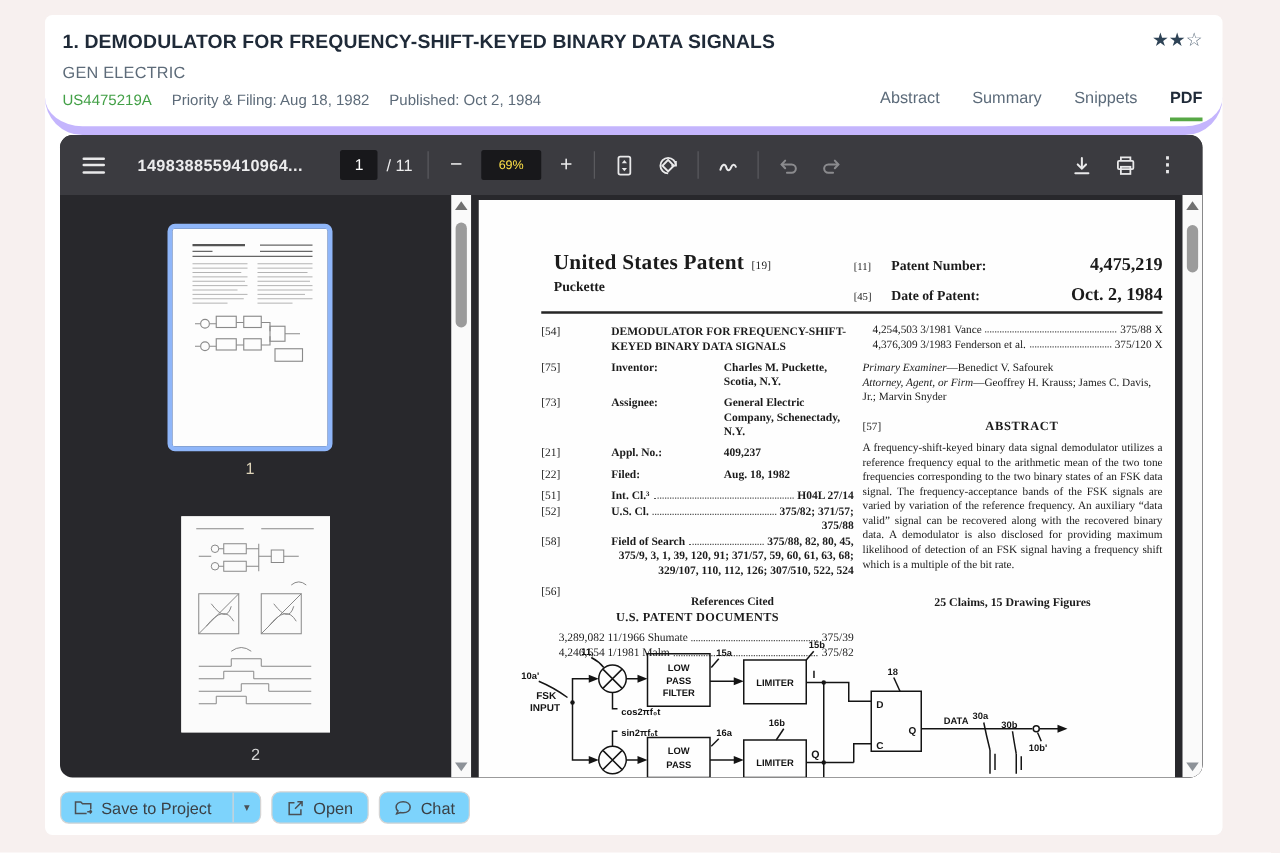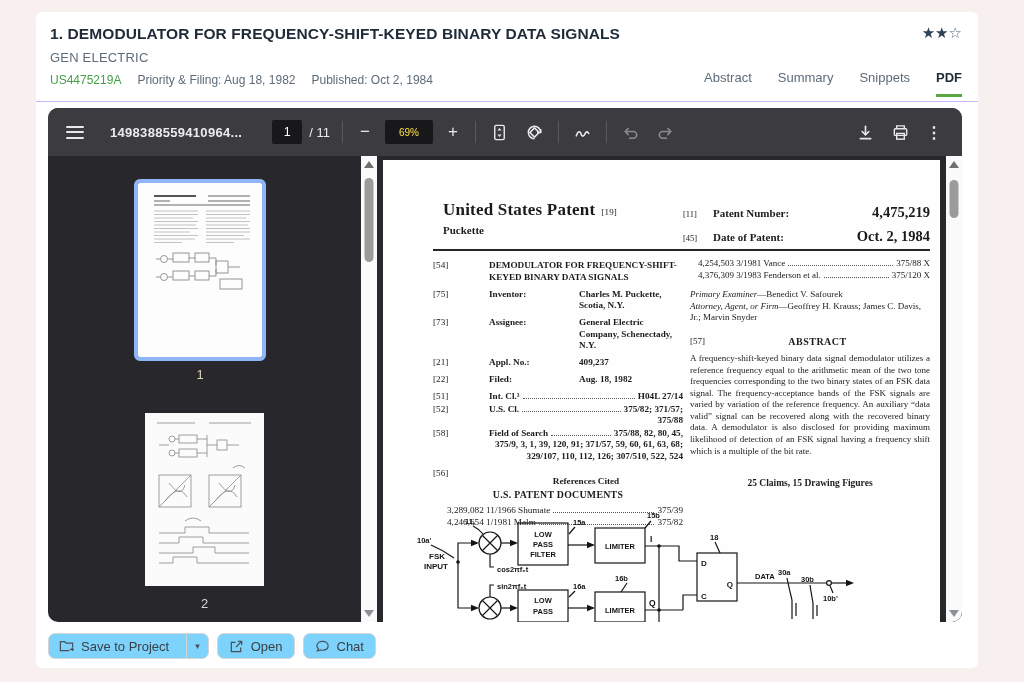--- a/index.html
+++ b/index.html
@@ -8,21 +8,21 @@
     position: relative;
     background:#f7f0ef;
     font-family:"Liberation Sans", sans-serif;
     overflow:hidden;
   }
   .card {
     position:absolute; left:36px; top:12px; width:942px; height:656px;
     background:#ffffff; border-radius:6px;
   }
   
-  .hdr { padding:13px 16px 4px 14px; border-bottom:1px solid #c4b5fd; }
+  .hdr { padding:13px 16px 4px 14px; border-bottom:7px solid #c4b5fd;border-radius:30px; }
   .hdr-top { display:flex; align-items:flex-start; }
   .hdr-title { font-size:15.5px; font-weight:bold; color:#1f2a38; letter-spacing:.1px; }
   .stars { margin-left:auto; font-size:15px; line-height:1; white-space:nowrap; }
   .stars .full { color:#2e4356; }
   .stars .empty { color:#5a6b7b; }
   .hdr-sub { margin-top:7px; font-size:13px; color:#5d6b79; letter-spacing:.2px; }
   .hdr-meta { display:flex; align-items:flex-end; margin-top:5px; }
   .meta-left { display:flex; gap:16px; font-size:12px; color:#5d6b79; padding-bottom:10px; }
   .pid { color:#43a047; }
   .tabs { margin-left:auto; display:flex; gap:26px; font-size:13px; color:#5c6b7a; }

